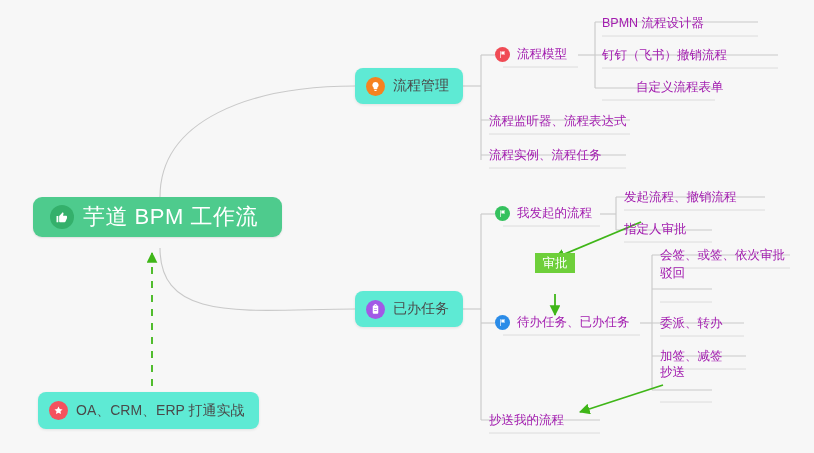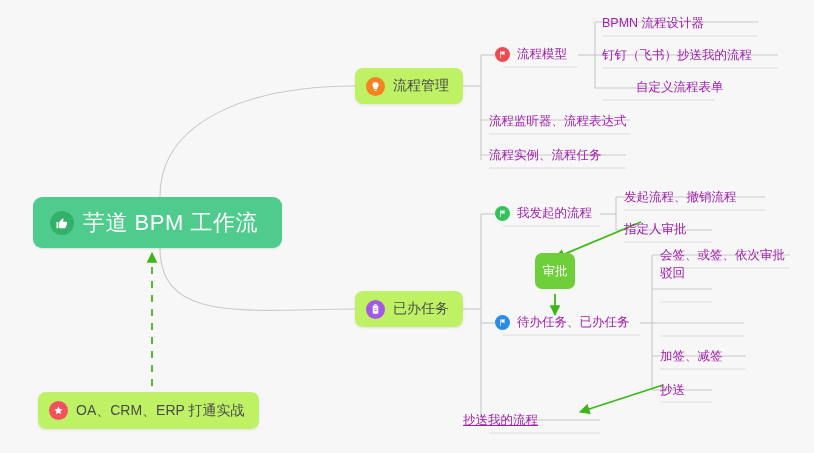--- a/index.html
+++ b/index.html
@@ -17,21 +17,21 @@
   svg.links {
     position: absolute; left: 0; top: 0;
     width: 814px; height: 453px;
     pointer-events: none;
   }
 
   
   .root-node {
     position: absolute;
     left: 33px; top: 197px;
-    width: 249px; height: 51px;
+    width: 249px; height: 40px;
     background: #4ecb8d;
     border-radius: 9px;
     display: flex; align-items: center;
     padding-left: 17px;
     box-shadow: 0 1px 2px rgba(0,0,0,0.10);
   }
   .root-label {
     color: #ffffff;
     font-size: 22px;
     letter-spacing: 0.5px;
@@ -46,21 +46,21 @@
     align-items: center; justify-content: center;
     border-radius: 50%;
   }
   .ic-root { width: 24px; height: 24px; background: #34b06b; }
   .ic-20 { width: 19px; height: 19px; }
   .ic-16 { width: 15px; height: 15px; }
 
   
   .card {
     position: absolute;
-    background: #bef264;
+    background: #5eead4;
     border-radius: 8px;
     display: flex; align-items: center;
     padding: 0 14px 0 11px;
     height: 36px;
     box-shadow: 0 1px 3px rgba(0,0,0,0.09);
     white-space: nowrap;
   }
   .card-label {
     color: #4a4a4a;
     font-size: 14px;
@@ -76,25 +76,25 @@
     color: #a21caf;
     font-size: 12.5px;
   }
   .leaf .leaf-txt { margin-left: 0; }
   .leaf.with-icon .leaf-txt { margin-left: 7px; }
 
   
   .badge {
     position: absolute;
     background: #6ecf3a;
-    border-radius: 7px;
+    border-radius: 0;
     color: #ffffff;
     font-size: 12.5px;
     display: flex; align-items: center; justify-content: center;
-    width: 40px; height: 36px;
+    width: 40px; height: 20px;
   }
 </style>
 </head>
 <body>
 
 <div id="stage">
 
   <svg class="links" viewBox="0 0 814 453">
     <g fill="none" stroke="#c9c9c9" stroke-width="1.1">
 
@@ -207,21 +207,21 @@
   </div>
 
   <div class="leaf" style="left:489px; top:142px;">
     <span class="leaf-txt">流程实例、流程任务</span>
   </div>
 
   <div class="leaf" style="left:602px; top:10px;">
     <span class="leaf-txt">BPMN 流程设计器</span>
   </div>
   <div class="leaf" style="left:602px; top:42px;">
-    <span class="leaf-txt">钉钉（飞书）抄送我的流程</span>
+    <span class="leaf-txt">钉钉（飞书）撤销流程</span>
   </div>
   <div class="leaf" style="left:602px; top:74px;margin-left:34px;">
     <span class="leaf-txt">自定义流程表单</span>
   </div>
 
   <div class="leaf with-icon" style="left:495px; top:200px;">
     <span class="ic ic-16" style="background:#35c15e;">
       <svg width="9" height="9" viewBox="0 0 24 24" fill="#ffffff">
         <path d="M6 3h1.8v18H6zM9 4h10l-2.4 4L19 12H9z"></path>
       </svg>
@@ -231,41 +231,44 @@
 
   <div class="leaf with-icon" style="left:495px; top:309px;">
     <span class="ic ic-16" style="background:#2b8ce8;">
       <svg width="9" height="9" viewBox="0 0 24 24" fill="#ffffff">
         <path d="M6 3h1.8v18H6zM9 4h10l-2.4 4L19 12H9z"></path>
       </svg>
     </span>
     <span class="leaf-txt">待办任务、已办任务</span>
   </div>
 
-  <div class="leaf" style="left:463px; top:407px;text-decoration:underline;">
+  <div class="leaf" style="left:489px; top:407px;">
     <span class="leaf-txt">抄送我的流程</span>
   </div>
 
   <div class="leaf" style="left:624px; top:184px;align-items:center;">
     <span class="leaf-txt">发起流程、撤销流程</span>
   </div>
   <div class="leaf" style="left:624px; top:216px;">
     <span class="leaf-txt">指定人审批</span>
   </div>
 
   <div class="leaf" style="left:660px; top:242px;">
     <span class="leaf-txt">会签、或签、依次审批</span>
   </div>
   <div class="leaf" style="left:660px; top:260px;">
     <span class="leaf-txt">驳回</span>
   </div>
+  <div class="leaf" style="left:660px; top:310px;">
+    <span class="leaf-txt">委派、转办</span>
+  </div>
   <div class="leaf" style="left:660px; top:343px;">
     <span class="leaf-txt">加签、减签</span>
   </div>
-  <div class="leaf" style="left:660px; top:377px;">
+  <div class="leaf" style="left:660px; top:359px;">
     <span class="leaf-txt">抄送</span>
   </div>
 
   <div class="badge" style="left:535px; top:253px;">
     <span>审批</span>
   </div>
 
   <div class="card" style="left:38px; top:392px; height:37px;">
     <span class="ic ic-20" style="background:#f4515e;">
       <svg width="11" height="11" viewBox="0 0 24 24" fill="#ffffff">

